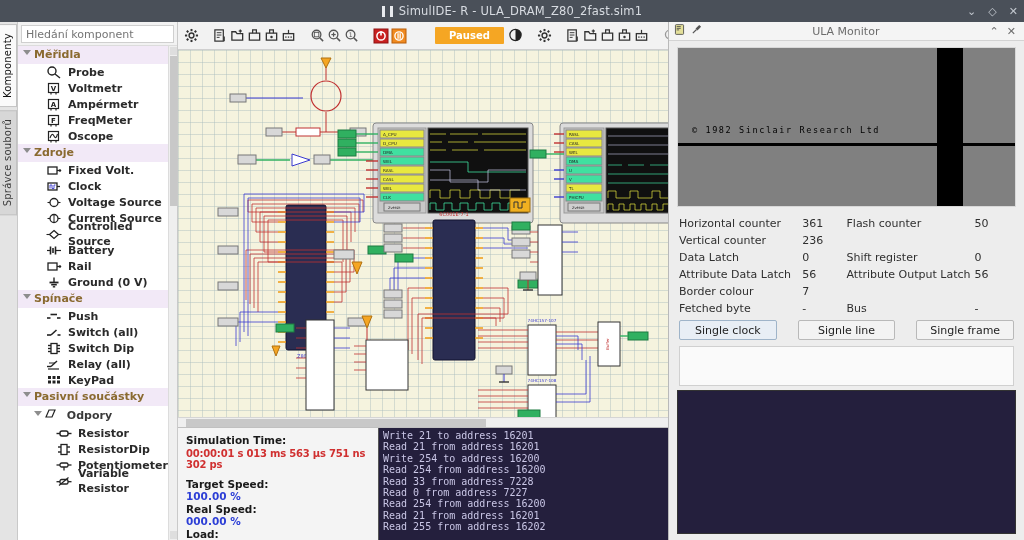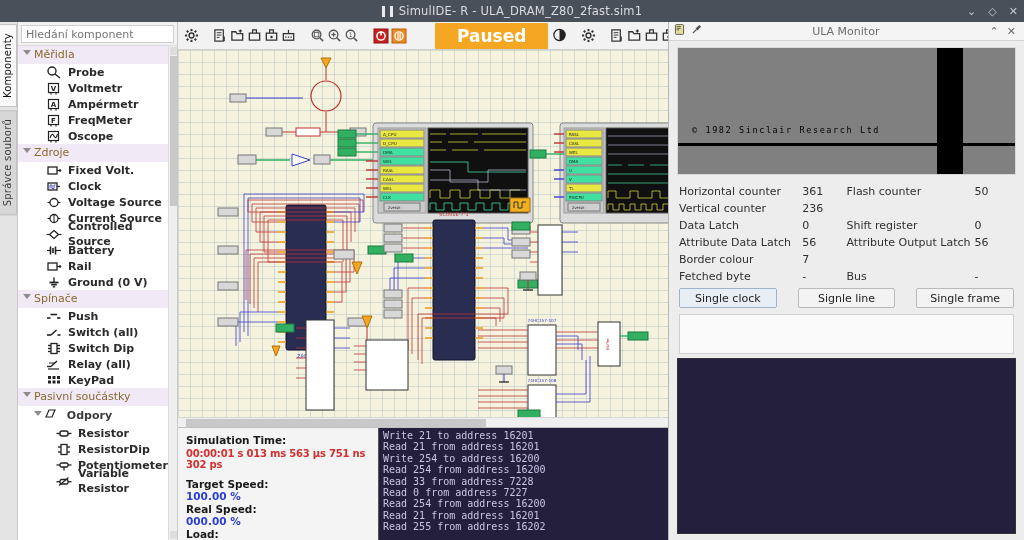--- a/index.html
+++ b/index.html
@@ -46,21 +46,21 @@
   #search-wrap { padding:3px 3px 2px 3px; background:#f2f2f2; }
   #search-input {
     width:100%; height:18px; font-size:11px; padding:1px 4px;
     border:1px solid #cfcfcf; background:#ffffff; color:#888;
     font-family:"DejaVu Sans","Liberation Sans",sans-serif;
   }
   #tree { flex:1; overflow:hidden; position:relative; background:#ffffff;
           border-top:1px solid #dcdcdc; }
   #tree-inner { padding-bottom:4px; }
   .cat {
-    background:#f2e9f7; color:#8a6a30; font-weight:normal; font-size:11px;
+    background:#f2e9f7; color:#8a6a30; font-weight:bold; font-size:11px;
     padding:2px 2px 2px 16px; position:relative; line-height:14px;
   }
   .cat .arrow { position:absolute; left:5px; top:4px; width:0;height:0;
     border-left:4px solid transparent; border-right:4px solid transparent;
     border-top:5px solid #8d8d8d; }
   .sub { color:#3a3a3a; font-weight:bold; font-size:11px;
          padding:2px 2px 2px 26px; position:relative; line-height:15px; }
   .sub .arrow { position:absolute; left:16px; top:5px; width:0;height:0;
     border-left:4px solid transparent; border-right:4px solid transparent;
     border-top:5px solid #8d8d8d; }
@@ -80,22 +80,22 @@
   .sbarrow { position:absolute; left:1px; width:7px; height:8px; background:#dedede; }
 
   
   #center { flex:1; display:flex; flex-direction:column; min-width:0; }
   #toolbar { height:28px; background:#f2f2f2; border-bottom:1px solid #cfcfcf;
              display:flex; align-items:center; padding:0 6px; gap:2px; }
   .tbtn { width:24px; height:22px; display:flex; align-items:center; justify-content:center;
           cursor:default; }
   .tsep { width:1px; height:18px; background:#d0d0d0; margin:0 5px; }
   #paused-badge {
-    background:#f5a623; color:#ffffff; font-weight:bold; font-size:17px;
-    padding:3px 22px; margin-left:14px; border-radius:1px;
+    background:#f5a623; color:#ffffff; font-weight:bold; font-size:10px;
+    padding:3px 14px; margin-left:14px; border-radius:1px;
   }
   #canvas-wrap { flex:1; position:relative; overflow:hidden; background:#f7f7e8; }
   #grid { position:absolute; inset:0;
     background-color:#f5f3de;
     background-image:
       linear-gradient(to right, rgba(170,190,190,.45) 1px, transparent 1px),
       linear-gradient(to bottom, rgba(170,190,190,.45) 1px, transparent 1px);
     background-size:12px 12px;
   }
   #canvas-svg { position:absolute; inset:0; }
@@ -115,21 +115,21 @@
              font-size:10px; padding:2px 4px; line-height:11.4px; border-left:1px solid #555;}
   .cline { white-space:pre; }
 
   
   #dock { width:356px; background:#ededed; border-left:1px solid #b9b9b9;
           display:flex; flex-direction:column; }
   #dock-title { height:19px; background:#f4f4f4; border-bottom:1px solid #d3d3d3;
                 display:flex; align-items:center; padding:0 4px; position:relative; }
   #dock-title .t { flex:1; text-align:center; color:#6c6c6c; font-size:11px; }
   .dockbtn { color:#6c6c6c; font-size:11px; padding:0 4px; cursor:default; }
-  #screen { margin:6px 8px 0 8px; height:128px; background:#808080; position:relative;
+  #screen { margin:6px 8px 0 8px; height:160px; background:#808080; position:relative;
             border:1px solid #d8d8d8; overflow:hidden; }
   #screen .copy {
     position:absolute; left:14px; top:77px; color:#000; font-size:8.5px;
     font-family:"DejaVu Sans Mono","Liberation Mono",monospace; letter-spacing:1.6px;
   }
   #screen .vbar { position:absolute; top:0; bottom:0; left:259px; width:26px; background:#000; }
   #screen .hbar { position:absolute; left:0; right:0; top:95px; height:3px; background:#000; }
   #stats { padding:6px 10px 2px 10px; }
   .srow { display:flex; align-items:flex-end; height:17px; font-size:11px; color:#2f2f2f; }
   .srow .k1 { width:125px; }

